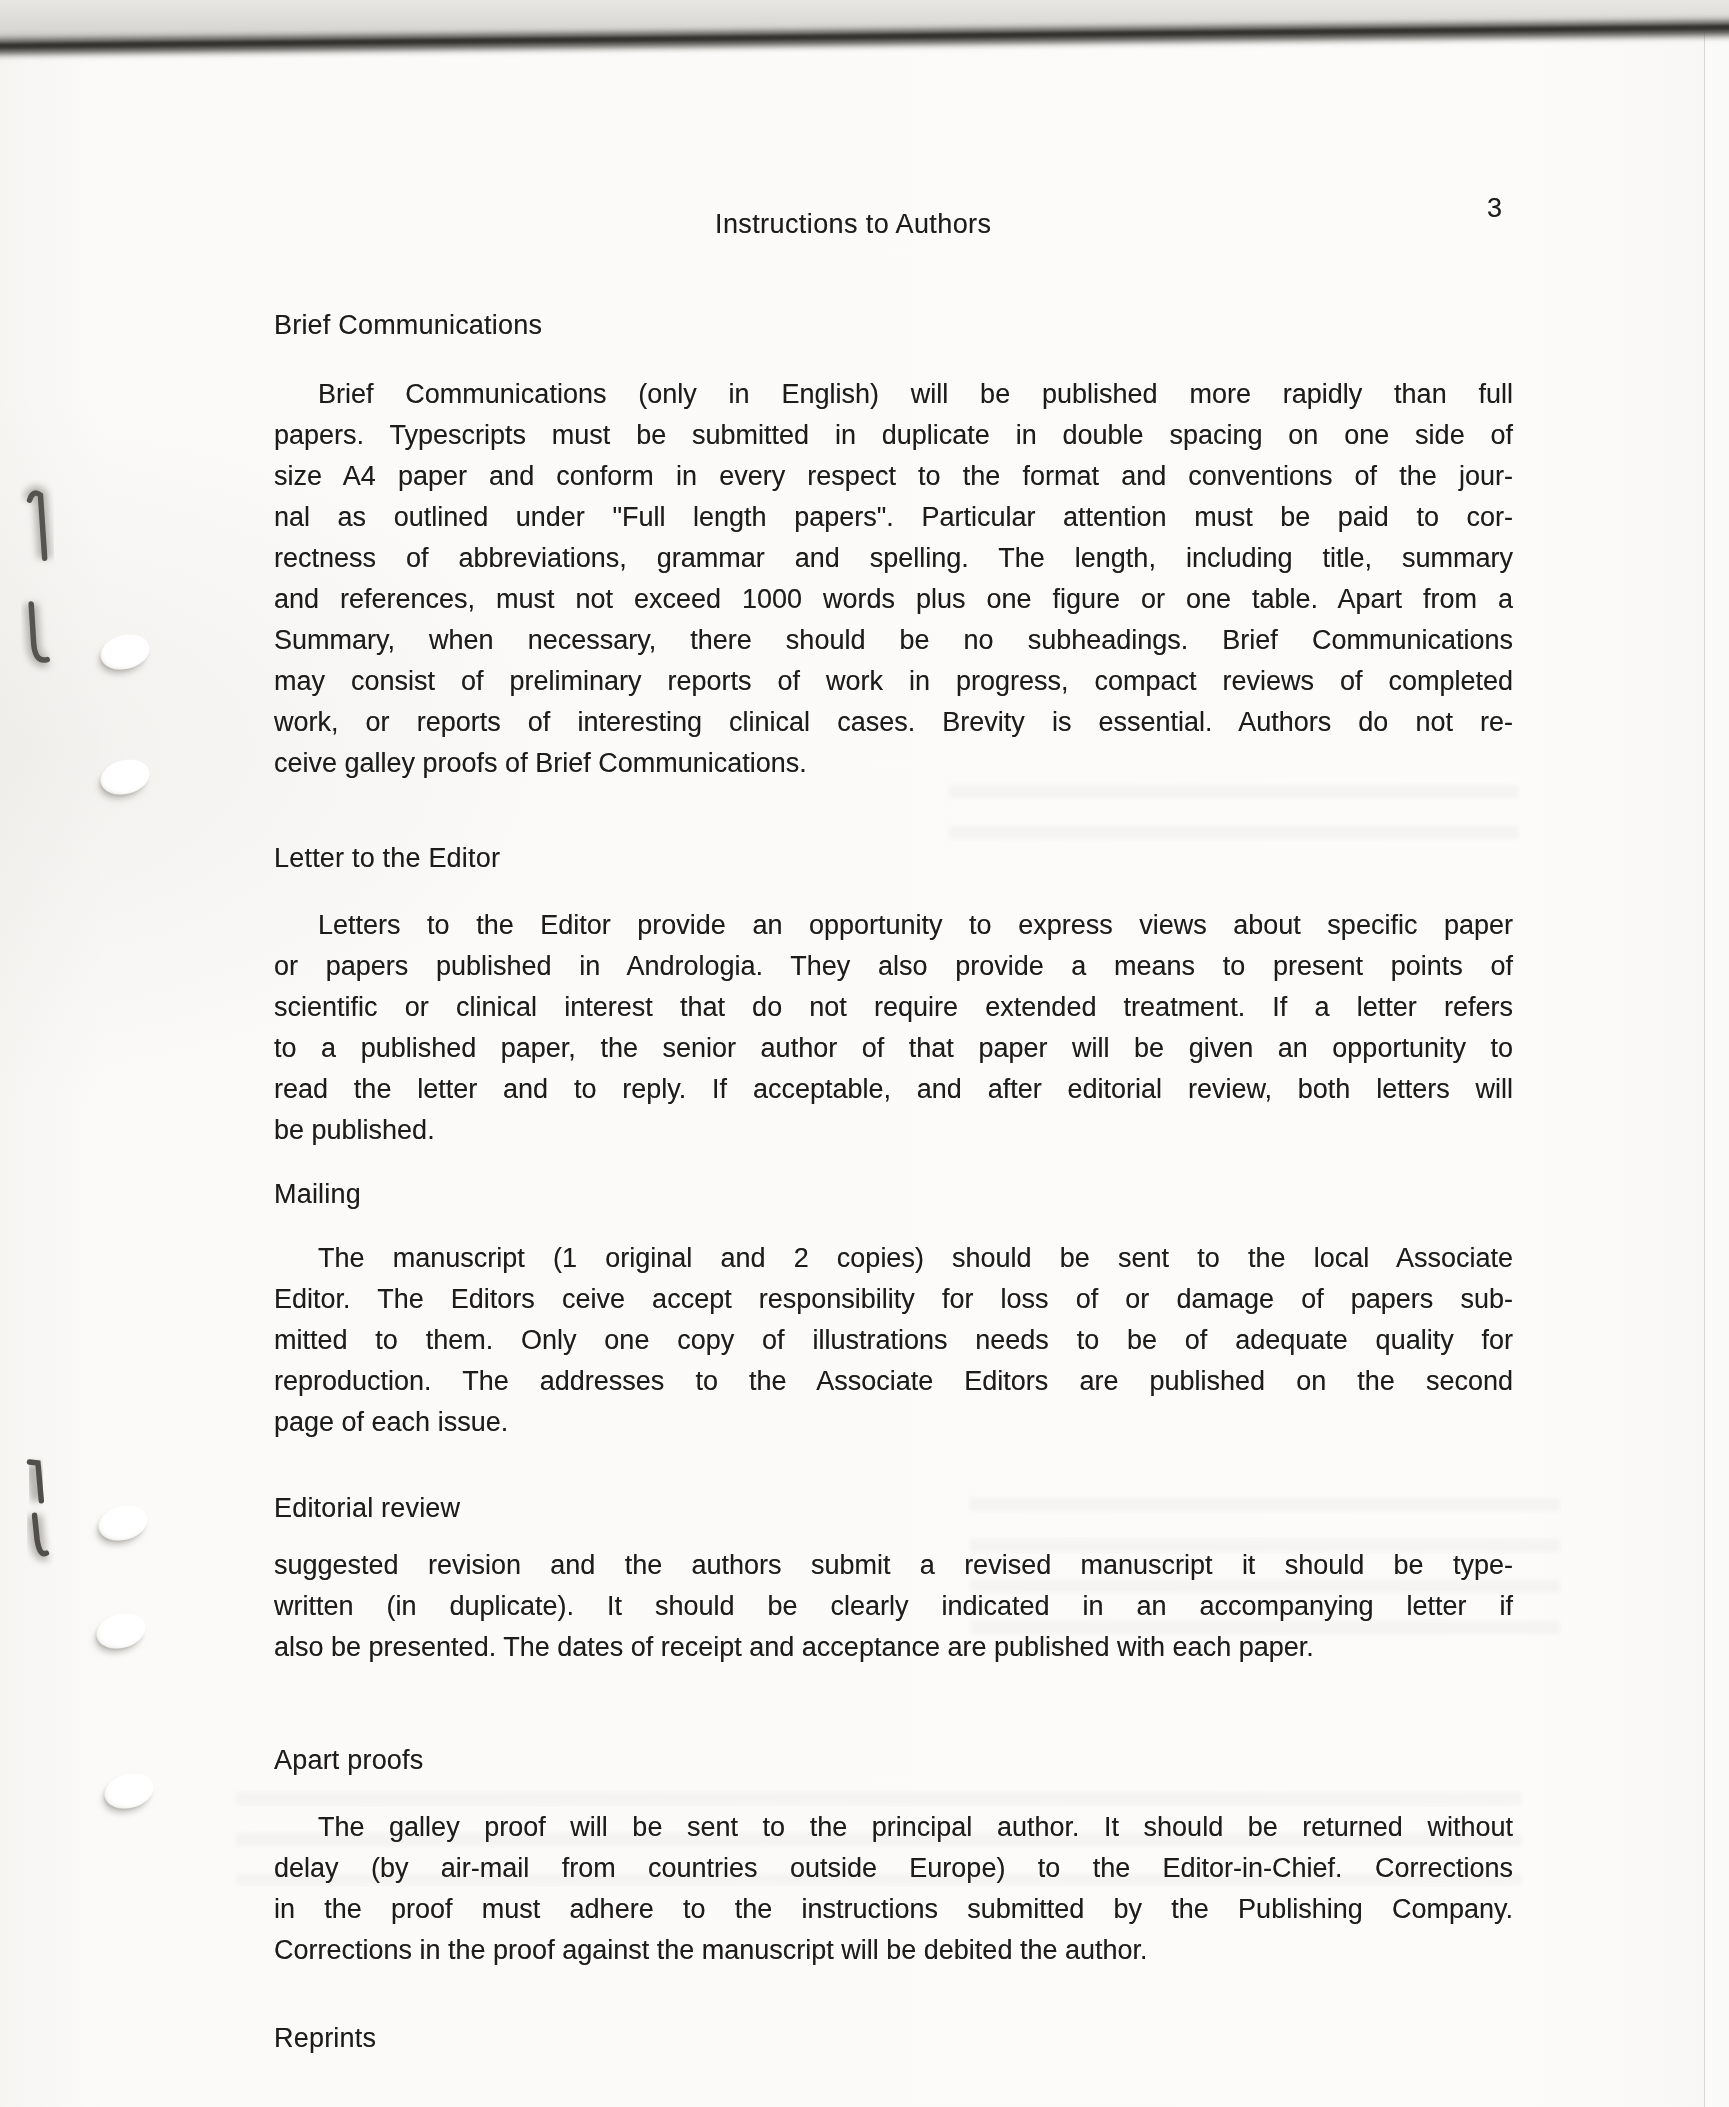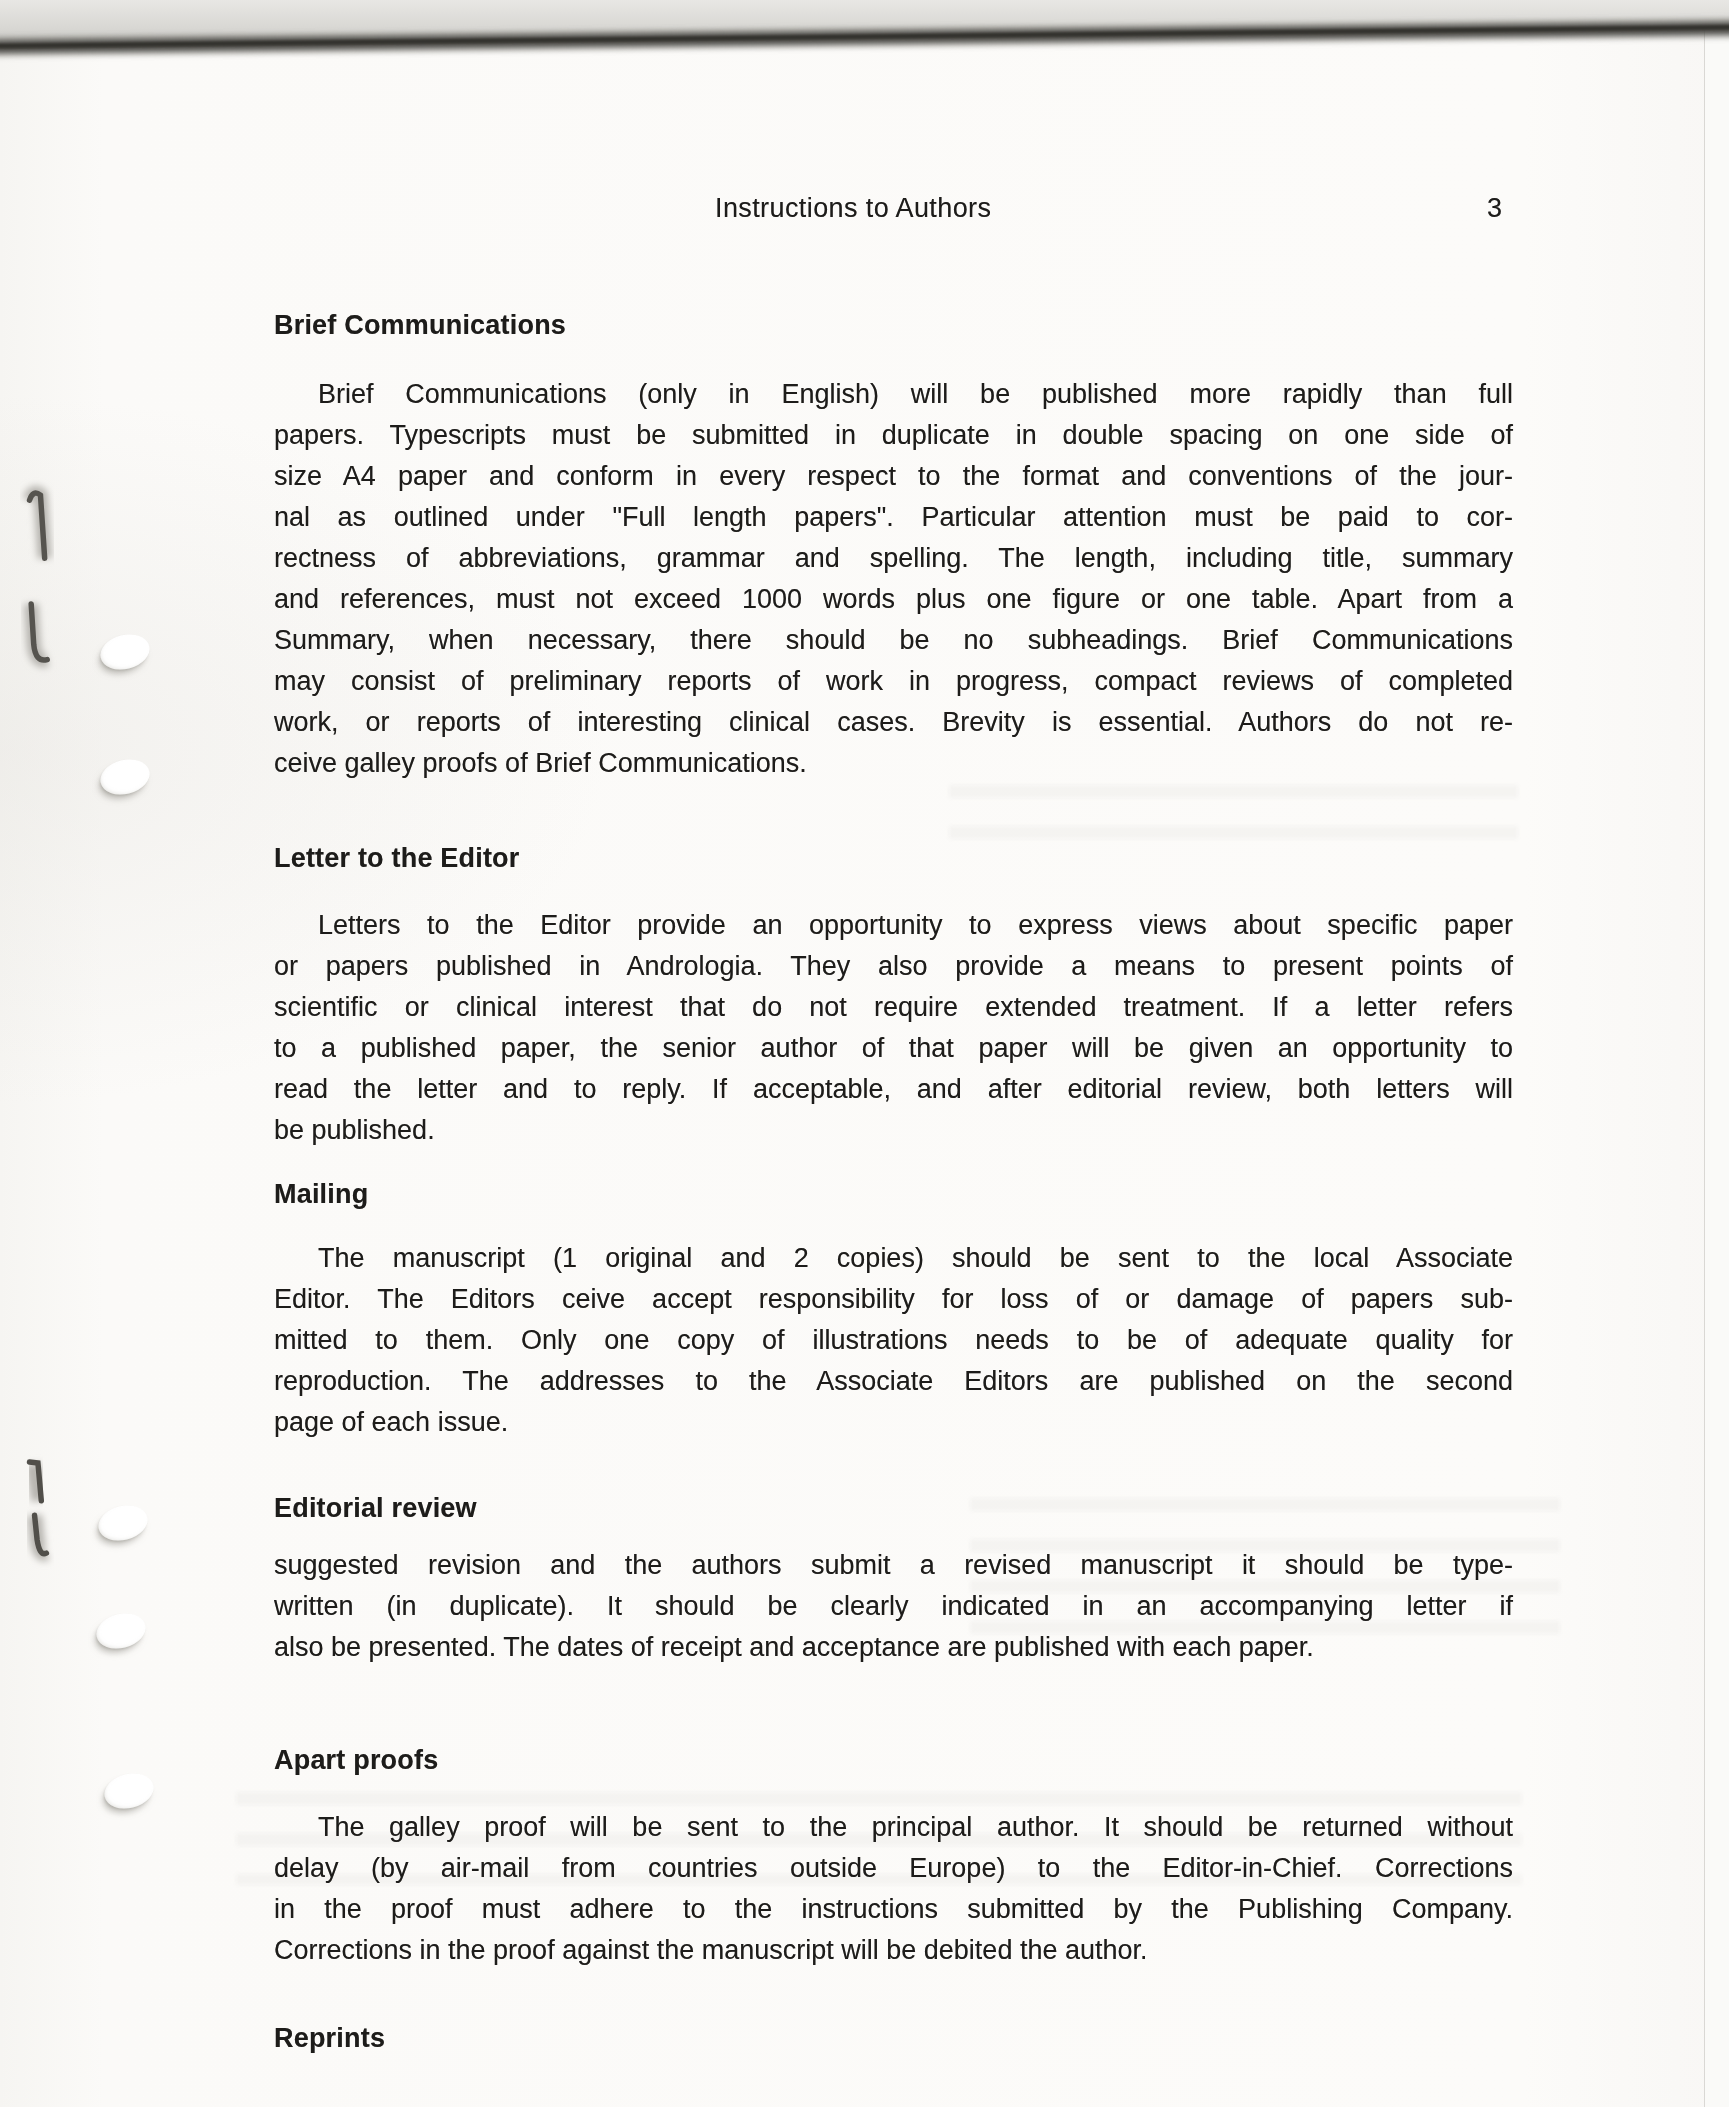--- a/index.html
+++ b/index.html
@@ -73,26 +73,26 @@
   .g3 { left: 236px;  top: 1792px; width: 1286px; height: 93px; }
 
   
   .content {
     position: absolute; left: 274px; top: 0; width: 1239px;
     color: #1d1c1a;
     font-size: 27px; line-height: 41px;
     text-shadow: 0 0 0.4px rgba(35,34,30,0.45);
   }
   .header { margin-top: 191px; height: 34px; line-height: 34px; position: relative; }
-  .doc-title { position: absolute; left: 441px; top: 0; letter-spacing: 0.4px; }
+  .doc-title { position: absolute; left: 441px; top: 16px; letter-spacing: 0.4px; }
   .page-number { position: absolute; right: 11px; top: 0; }
 
   .section .heading {
     height: 34px; line-height: 34px;
-    font-weight: 700; font-size: 27px; letter-spacing: 0.2px;
+    font-weight: 400; font-size: 27px; letter-spacing: 0.2px;
   }
   .line { text-align: justify; text-align-last: justify; }
   .line.last { text-align-last: left; }
   .line.first { text-indent: 44px; }
 
   .section:nth-of-type(1) { margin-top: 83px; }
   .section:nth-of-type(1) .para { margin-top: 32px; }
   .section:nth-of-type(2) { margin-top: 57px; }
   .section:nth-of-type(2) .para { margin-top: 29.5px; }
   .section:nth-of-type(3) { margin-top: 26.6px; }

